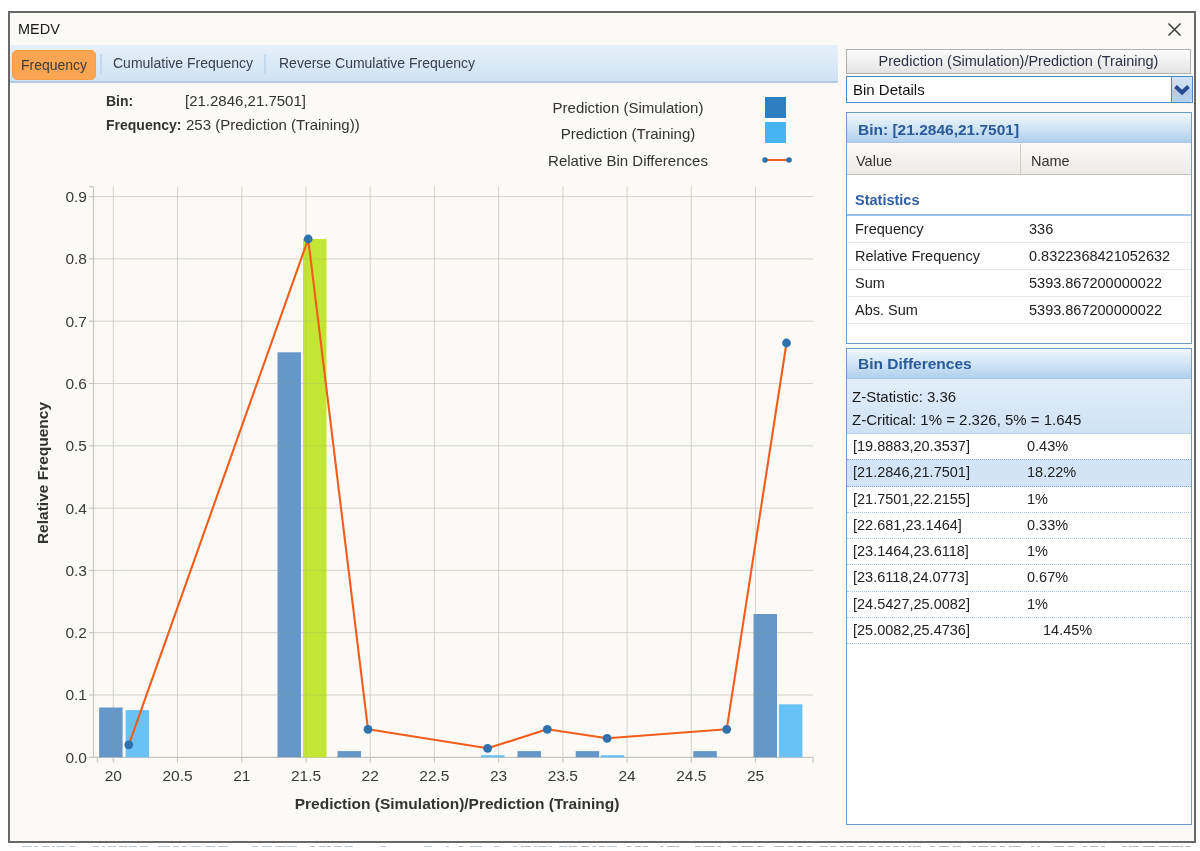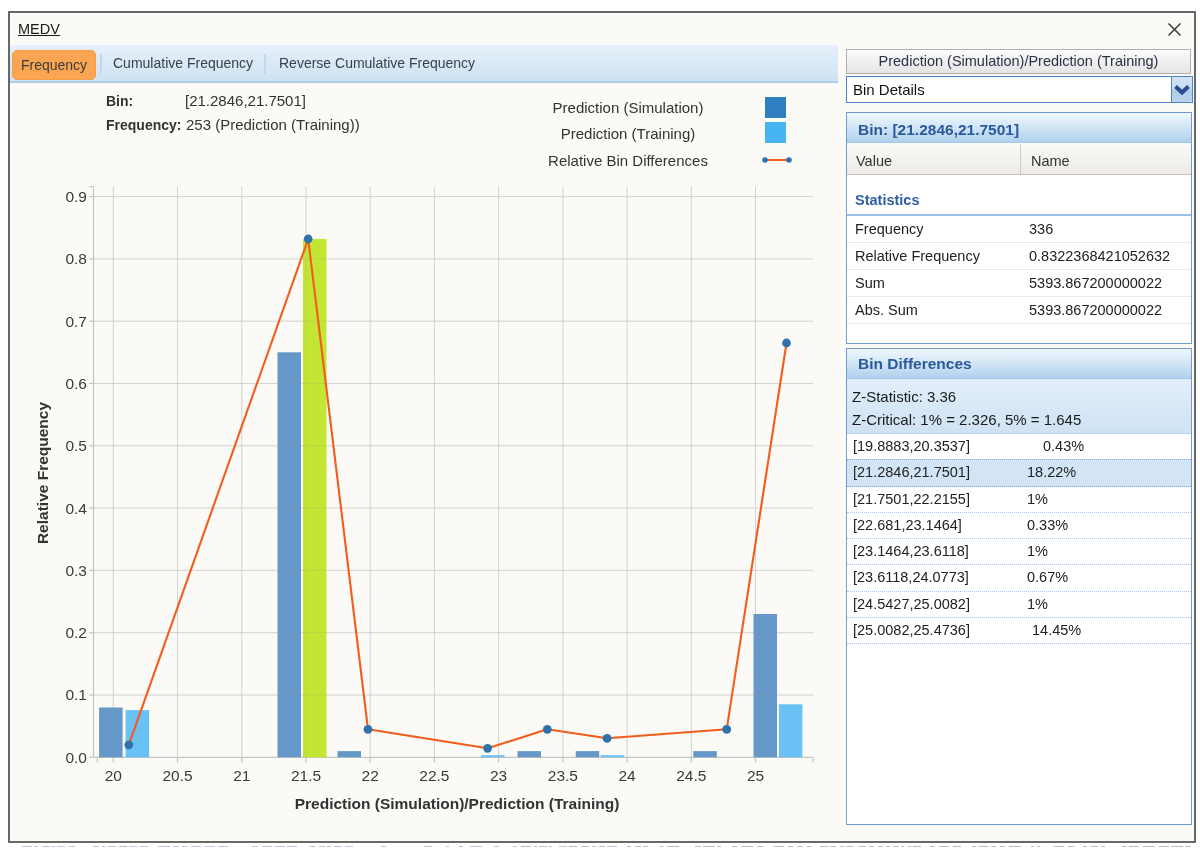--- a/index.html
+++ b/index.html
@@ -44,21 +44,21 @@
   .coldiv{position:absolute;left:173px;top:1px;width:1px;height:30px;background:#cfcdc8;}
   .statrow{font-size:14.5px;color:#222;height:26px;line-height:26px;
     border-bottom:1px solid #e9e9ee;}
   .binrow{font-size:14.5px;color:#222;height:25.3px;line-height:25px;
     border-bottom:1px dotted #aac9e9;}
 </style>
 </head>
 <body>
 <div class="abs" id="win"></div>
 
-<div class="abs" id="title" style="left:18px;top:21px;text-decoration:underline;">MEDV</div>
+<div class="abs" id="title" style="left:18px;top:21px;">MEDV</div>
 <svg class="abs" style="left:1167px;top:22px;" width="16" height="16">
   <path d="M1.5 1.5 L13.5 13.5 M13.5 1.5 L1.5 13.5" stroke="#3c3c3c" stroke-width="1.5"></path>
 </svg>
 
 <div class="abs" id="tabbar" style="left:10px;top:45px;"></div>
 <div class="abs" id="tab-freq" style="left:12px;top:50px;">Frequency</div>
 <div class="abs tabdiv" style="left:100px;top:54px;"></div>
 <div class="abs tabtxt" style="left:113px;top:45px;">Cumulative Frequency</div>
 <div class="abs tabdiv" style="left:264px;top:54px;"></div>
 <div class="abs tabtxt" style="left:279px;top:45px;">Reverse Cumulative Frequency</div>
@@ -230,21 +230,21 @@
 </div>
 
 <div class="abs pbox" style="top:348px;height:475px;">
   <div class="shead">Bin Differences</div>
   <div style="height:54px;background:linear-gradient(#e2eefa,#cfe2f4);border-bottom:1px solid #b9d2ec;font-size:15px;color:#1a1a1a;">
     <div style="padding:6px 0 0 5px;height:23px;line-height:23px;">Z-Statistic: 3.36</div>
     <div style="padding-left:5px;height:23px;line-height:23px;">Z-Critical: 1% = 2.326, 5% = 1.645</div>
   </div>
   <div class="binrow" style="position:relative;">
       <span style="position:absolute;left:6px;">[19.8883,20.3537]</span>
-      <span style="position:absolute;left:196px;text-align:right;">0.43%</span>
+      <span style="position:absolute;left:180px;text-align:right;">0.43%</span>
     </div>
   <div class="binrow" style="position:relative;background:#d2e4f6;border-top:1px dotted #7aa6d8;border-bottom:1px dotted #7aa6d8;margin-top:-1px;">
       <span style="position:absolute;left:6px;">[21.2846,21.7501]</span>
       <span style="position:absolute;left:180px;">18.22%</span>
     </div>
   <div class="binrow" style="position:relative;">
       <span style="position:absolute;left:6px;">[21.7501,22.2155]</span>
       <span style="position:absolute;left:180px;">1%</span>
     </div>
   <div class="binrow" style="position:relative;">
@@ -258,21 +258,21 @@
   <div class="binrow" style="position:relative;">
       <span style="position:absolute;left:6px;">[23.6118,24.0773]</span>
       <span style="position:absolute;left:180px;">0.67%</span>
     </div>
   <div class="binrow" style="position:relative;">
       <span style="position:absolute;left:6px;">[24.5427,25.0082]</span>
       <span style="position:absolute;left:180px;">1%</span>
     </div>
   <div class="binrow" style="position:relative;">
       <span style="position:absolute;left:6px;">[25.0082,25.4736]</span>
-      <span style="position:absolute;left:185px;text-align:center;">14.45%</span>
+      <span style="position:absolute;left:196px;text-align:center;">14.45%</span>
     </div>
 </div>
 
 <div class="abs" style="left:22px;top:846px;width:10px;height:1px;background:#4a6c9c;opacity:0.38;"></div>
 <div class="abs" style="left:34px;top:846px;width:4px;height:1px;background:#4a6c9c;opacity:0.38;"></div>
 <div class="abs" style="left:42px;top:846px;width:8px;height:1px;background:#4a6c9c;opacity:0.38;"></div>
 <div class="abs" style="left:52px;top:846px;width:3px;height:1px;background:#4a6c9c;opacity:0.38;"></div>
 <div class="abs" style="left:57px;top:846px;width:8px;height:1px;background:#4a6c9c;opacity:0.38;"></div>
 <div class="abs" style="left:69px;top:846px;width:6px;height:1px;background:#4a6c9c;opacity:0.38;"></div>
 <div class="abs" style="left:93px;top:846px;width:6px;height:1px;background:#4a6c9c;opacity:0.38;"></div>

